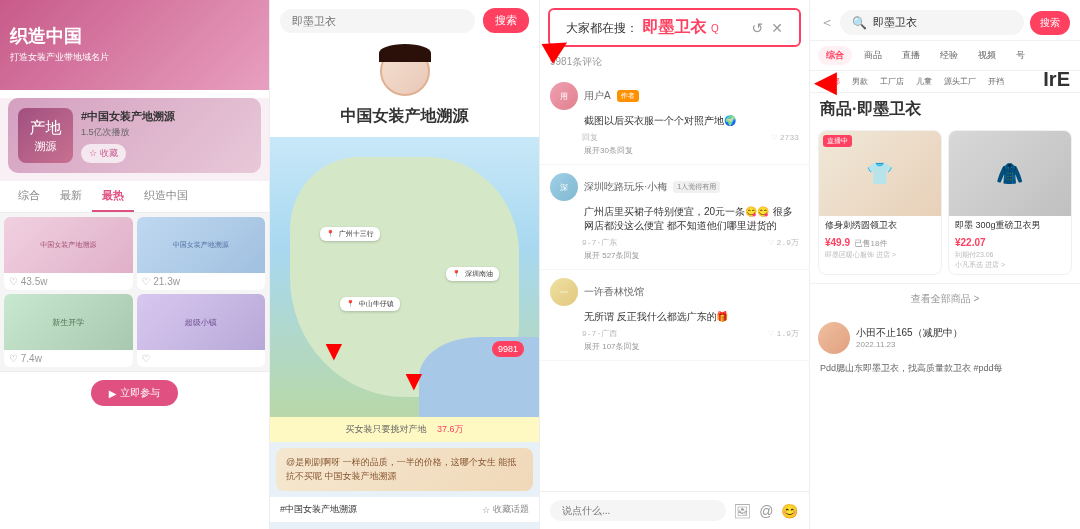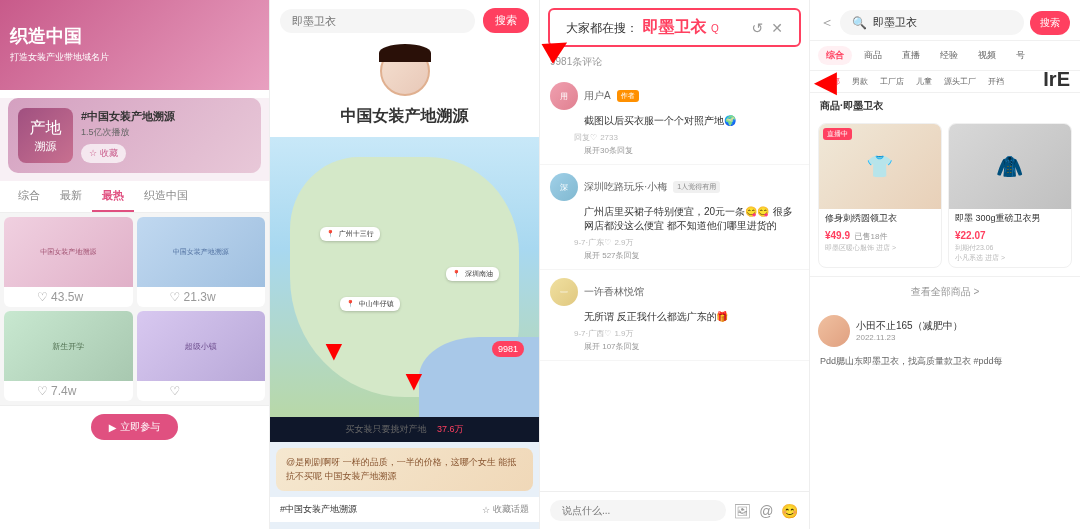--- a/index.html
+++ b/index.html
@@ -131,21 +131,21 @@
 
     .grid-item {
       background: #fff;
       border-radius: 6px;
       overflow: hidden;
       position: relative;
     }
 
     .grid-item-img {
       width: 100%;
-      height: 70px;
+      height: 56px;
       background: linear-gradient(135deg, #c8d8e8, #a8b8c8);
       display: flex;
       align-items: center;
       justify-content: center;
       font-size: 8px;
       color: #666;
     }
 
     .grid-item-img.pink { background: linear-gradient(135deg, #f0d0e0, #e0b0c8); }
     .grid-item-img.blue { background: linear-gradient(135deg, #c0d8f0, #a0c0e0); }
@@ -153,23 +153,22 @@
     .grid-item-img.purple { background: linear-gradient(135deg, #d8c8f0, #b8a8d8); }
 
     .grid-item-footer {
       padding: 3px 5px;
       display: flex;
       justify-content: space-between;
       align-items: center;
     }
 
     .grid-item-likes {
-      font-size: 12px;
+      font-size: 10px;
       color: #999;
-      margin-left: 28px;
     }
 
     .panel1-bottom {
       background: #fff;
       padding: 8px;
       display: flex;
       align-items: center;
       justify-content: center;
       border-top: 1px solid #eee;
       gap: 10px;
@@ -279,21 +278,21 @@
       position: absolute;
       bottom: 0;
       right: 0;
       width: 120px;
       height: 80px;
       background: #a8c8e8;
       border-radius: 50% 0 0 0;
     }
 
     .panel2-caption {
-      background: #0f172a;
+      background: #fef9c3;
       padding: 6px 10px;
       font-size: 9px;
       color: #666;
       text-align: center;
     }
 
     .panel2-bottom {
       background: linear-gradient(135deg, #f5e8d0, #f0d8b8);
       margin: 6px;
       border-radius: 8px;
@@ -396,22 +395,24 @@
 
     .comment-text {
       font-size: 10px;
       color: #333;
       line-height: 1.4;
       margin-left: 34px;
     }
 
     .comment-footer {
       display: flex;
+      justify-content: space-between;
       margin-top: 4px;
-      margin-left: 24px;
+      margin-left: 32px;
+      font-family: Liberation Mono, monospace;
     }
 
     .comment-time-loc {
       font-size: 8px;
       color: #bbb;
     }
 
     .comment-likes {
       font-size: 8px;
       color: #bbb;
@@ -539,21 +540,21 @@
       font-size: 8px;
       color: #666;
     }
 
     .filter-tab2.active {
       color: #ff4060;
     }
 
     .section-title {
       padding: 6px 10px;
-      font-size: 10px;
+      font-size: 16px;
       font-weight: bold;
       color: #333;
     }
 
     .products-grid {
       display: grid;
       grid-template-columns: 1fr 1fr;
       gap: 6px;
       padding: 4px 8px;
     }

